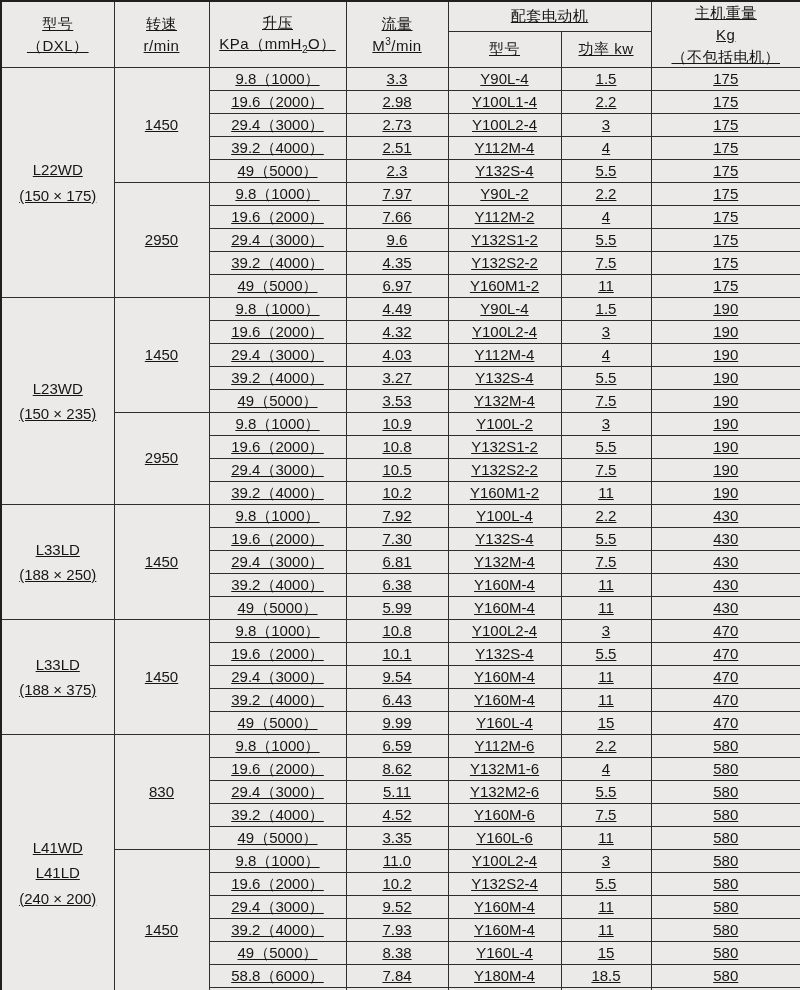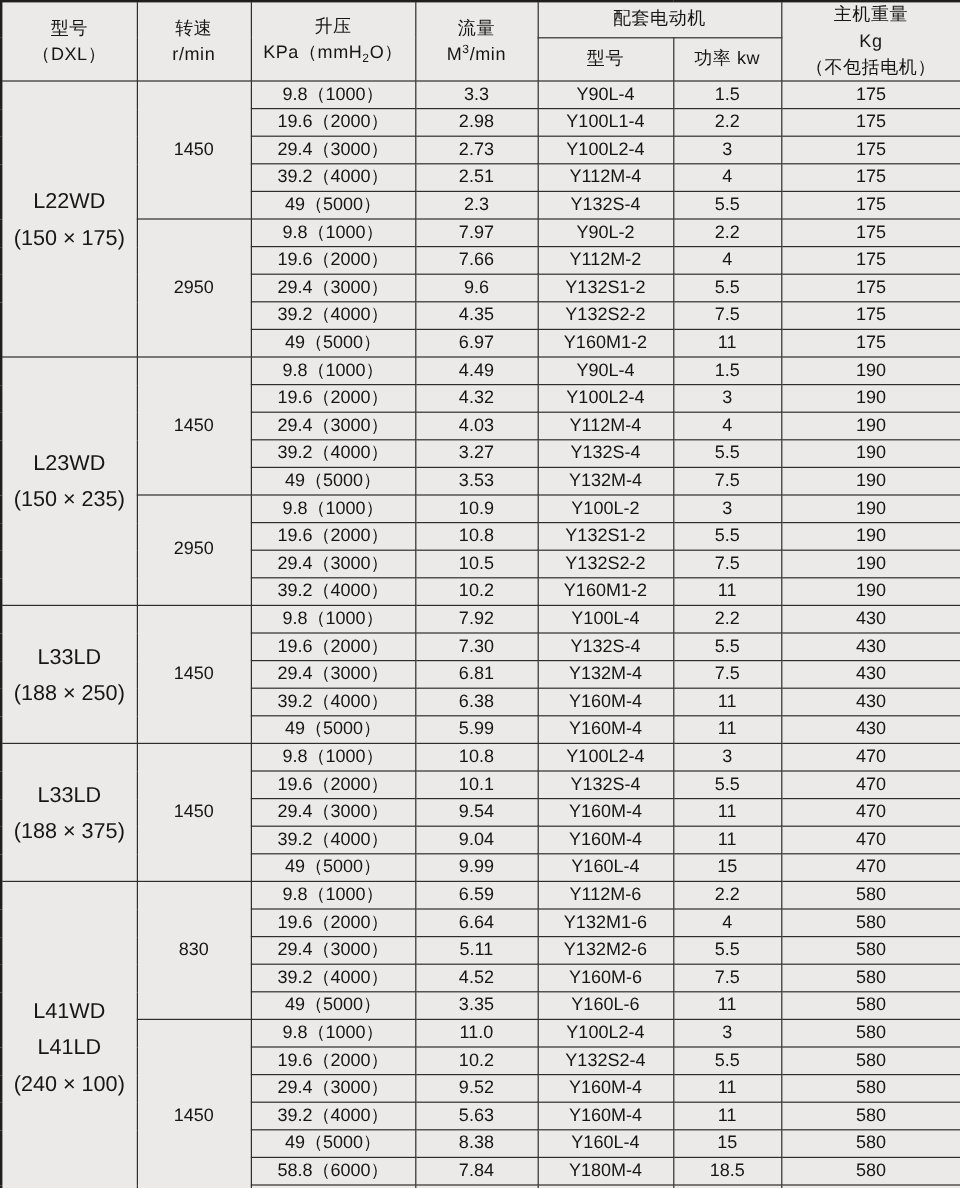--- a/index.html
+++ b/index.html
@@ -7,20 +7,21 @@
     padding: 0;
     background: #e9e8e6;
     font-family: "Liberation Sans", "DejaVu Sans", sans-serif;
     color: #161616;
   }
   .sheet {
     width: 660px;
     height: 990px;
     box-sizing: border-box;
     background: #ebeae8;
+    text-decoration: underline;
   }
   table.spec {
     width: 800px;
     height: 990px;
     border-collapse: collapse;
     table-layout: fixed;
     background: #ebeae8;
   }
   table.spec th, table.spec td {
     border: 1px solid #2e2e2e;
@@ -33,21 +34,21 @@
     overflow: hidden;
     white-space: nowrap;
   }
   table.spec {
     border: 2px solid #1f1f1f;
   }
   thead tr.h1 { height: 28px; }
   thead tr.h2 { height: 34px; }
   thead th { font-size: 15px; letter-spacing: 0.5px; }
   thead .two-line div { line-height: 1.45; }
-  td.model-cell div { line-height: 1.7; font-size: 18px; }
+  td.model-cell div { line-height: 1.7; font-size: 15px; }
   sub, sup { font-size: 10px; }
   tbody td { height: 22px; }
 </style>
 </head>
 <body>
 
 <div class="sheet">
   <table class="spec">
     <colgroup>
       <col style="width:113px">
@@ -295,48 +296,48 @@
         </tr>
         <tr>
           <td>29.4（3000）</td>
           <td>9.54</td>
           <td>Y160M-4</td>
           <td>11</td>
           <td>470</td>
         </tr>
         <tr>
           <td>39.2（4000）</td>
-          <td>9.04</td>
+          <td>6.43</td>
           <td>Y160M-4</td>
           <td>11</td>
           <td>470</td>
         </tr>
         <tr>
           <td>49（5000）</td>
           <td>9.99</td>
           <td>Y160L-4</td>
           <td>15</td>
           <td>470</td>
         </tr>
         <tr>
           <td rowspan="12" class="model-cell">
             <div>L41WD</div>
             <div>L41LD</div>
-            <div>(240 × 100)</div>
+            <div>(240 × 200)</div>
           </td>
           <td rowspan="5">830</td>
           <td>9.8（1000）</td>
           <td>6.59</td>
           <td>Y112M-6</td>
           <td>2.2</td>
           <td>580</td>
         </tr>
         <tr>
           <td>19.6（2000）</td>
-          <td>6.64</td>
+          <td>8.62</td>
           <td>Y132M1-6</td>
           <td>4</td>
           <td>580</td>
         </tr>
         <tr>
           <td>29.4（3000）</td>
           <td>5.11</td>
           <td>Y132M2-6</td>
           <td>5.5</td>
           <td>580</td>
@@ -372,21 +373,21 @@
         </tr>
         <tr>
           <td>29.4（3000）</td>
           <td>9.52</td>
           <td>Y160M-4</td>
           <td>11</td>
           <td>580</td>
         </tr>
         <tr>
           <td>39.2（4000）</td>
-          <td>5.63</td>
+          <td>7.93</td>
           <td>Y160M-4</td>
           <td>11</td>
           <td>580</td>
         </tr>
         <tr>
           <td>49（5000）</td>
           <td>8.38</td>
           <td>Y160L-4</td>
           <td>15</td>
           <td>580</td>

